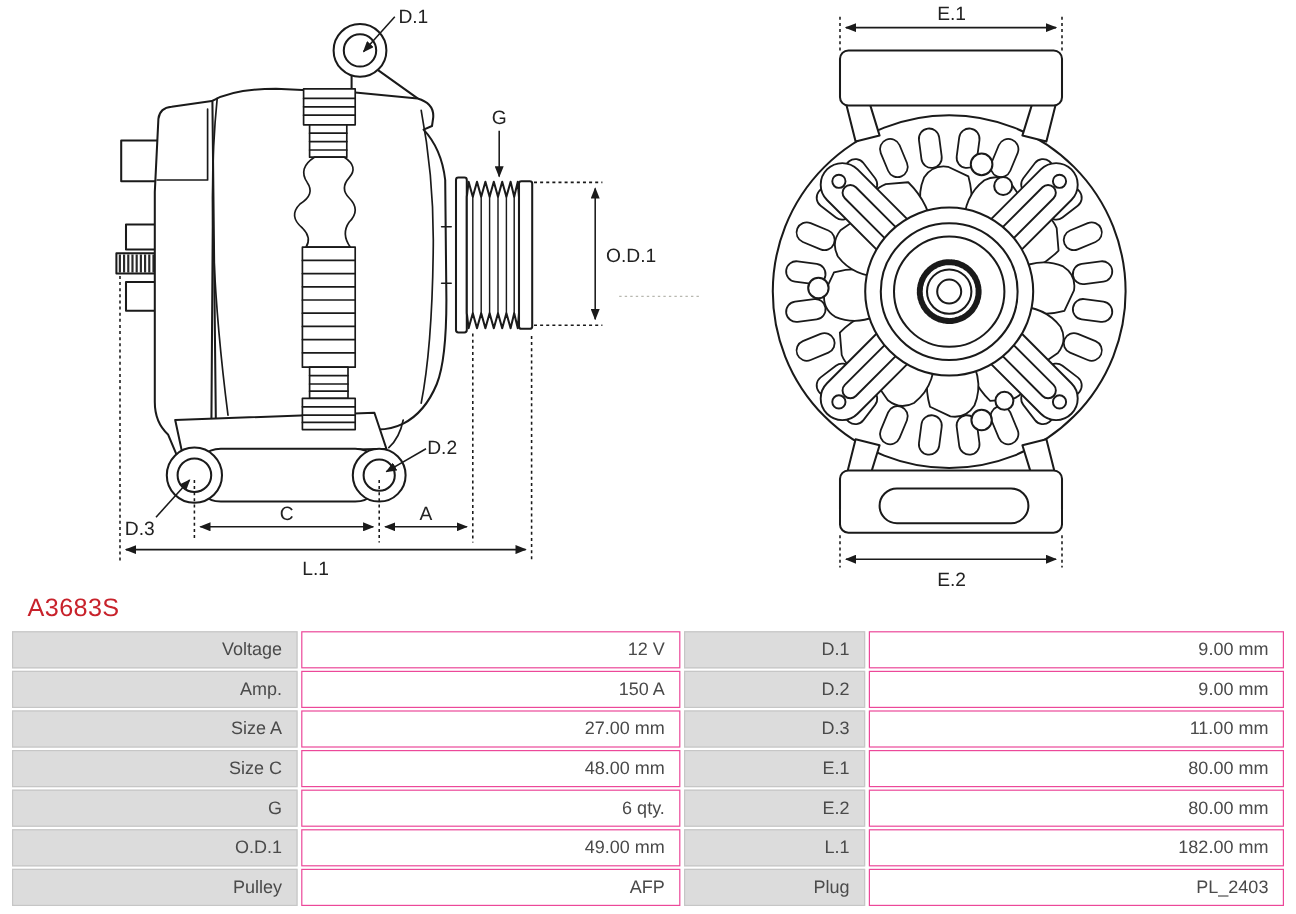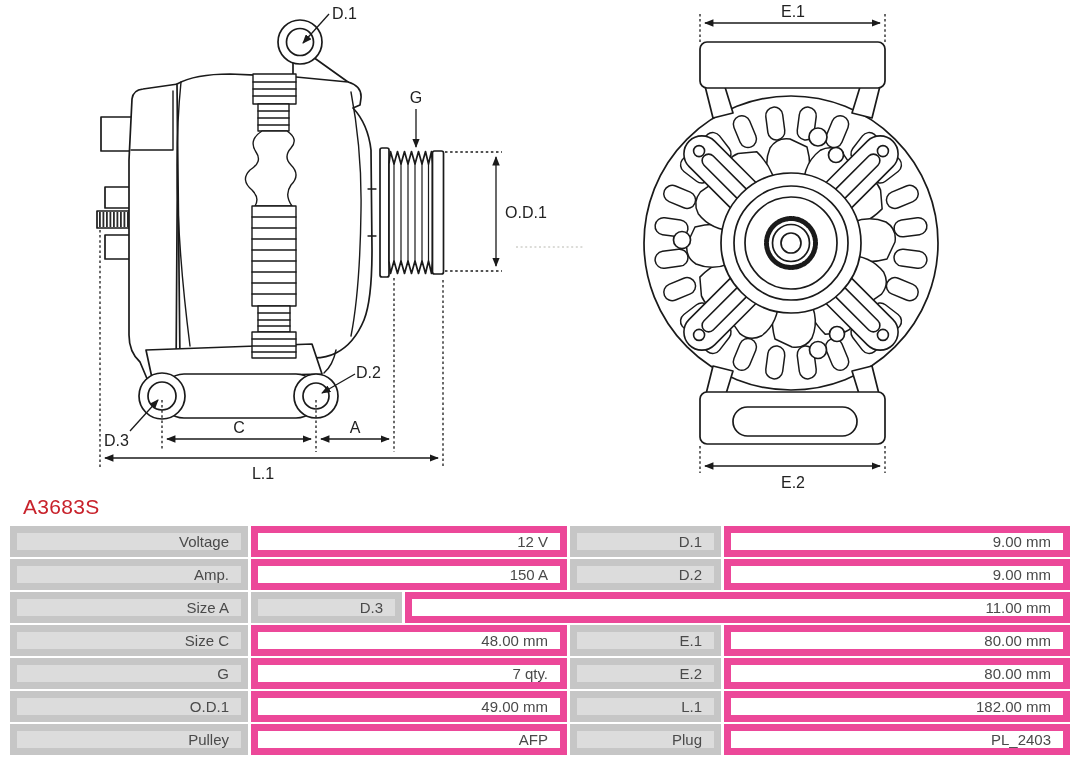--- a/index.html
+++ b/index.html
@@ -4,21 +4,21 @@
 <style>
   html,body{margin:0;padding:0;background:#ffffff;}
   body{width:1080px;height:762px;font-family:"Liberation Sans",sans-serif;overflow:hidden;}
   .page{width:1080px;height:762px;background:#fff;border-radius:27px;}
   .drawing-area{width:1080px;height:492px;position:relative;}
   svg text{font-family:"Liberation Sans",sans-serif;fill:#222;}
   .dim-label{font-size:16px;}
   .part-number{margin:4px 0 8px 23px;font-size:21px;line-height:22px;color:#c8222b;letter-spacing:.3px;}
   .spec-table{margin:0 10px;}
   .spec-row{display:flex;gap:3px;margin-bottom:2px;}
-  .cell{height:31px;box-sizing:border-box;border:7px solid #ec4899;background:#fff;
+  .cell{height:31px;box-sizing:border-box;border:1px solid #ec4899;background:#fff;
         display:flex;align-items:center;justify-content:flex-end;
         padding-right:12px;font-size:15px;color:#4a4a4a;white-space:nowrap;}
   .lbl{background:#dcdcdc;border-color:#c6c6c6;}
   .c1{width:238px}.c2{width:316px}.c3{width:151px}.c4{flex:1}
 </style>
 </head>
 <body>
 
 <div class="page">
 
@@ -234,32 +234,33 @@
       <div class="cell c4">9.00 mm</div>
     </div>
     <div class="spec-row">
       <div class="cell lbl c1">Amp.</div>
       <div class="cell c2">150 A</div>
       <div class="cell lbl c3">D.2</div>
       <div class="cell c4">9.00 mm</div>
     </div>
     <div class="spec-row">
       <div class="cell lbl c1">Size A</div>
+      <div class="cell c2">27.00 mm</div>
       <div class="cell lbl c3">D.3</div>
       <div class="cell c4">11.00 mm</div>
     </div>
     <div class="spec-row">
       <div class="cell lbl c1">Size C</div>
       <div class="cell c2">48.00 mm</div>
       <div class="cell lbl c3">E.1</div>
       <div class="cell c4">80.00 mm</div>
     </div>
     <div class="spec-row">
       <div class="cell lbl c1">G</div>
-      <div class="cell c2">7 qty.</div>
+      <div class="cell c2">6 qty.</div>
       <div class="cell lbl c3">E.2</div>
       <div class="cell c4">80.00 mm</div>
     </div>
     <div class="spec-row">
       <div class="cell lbl c1">O.D.1</div>
       <div class="cell c2">49.00 mm</div>
       <div class="cell lbl c3">L.1</div>
       <div class="cell c4">182.00 mm</div>
     </div>
     <div class="spec-row">

